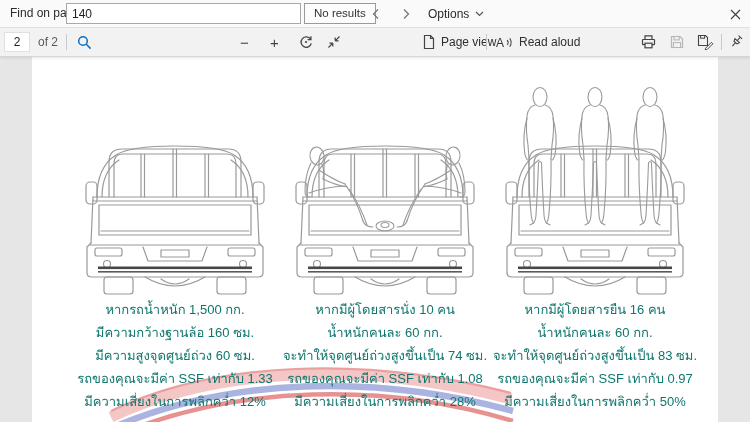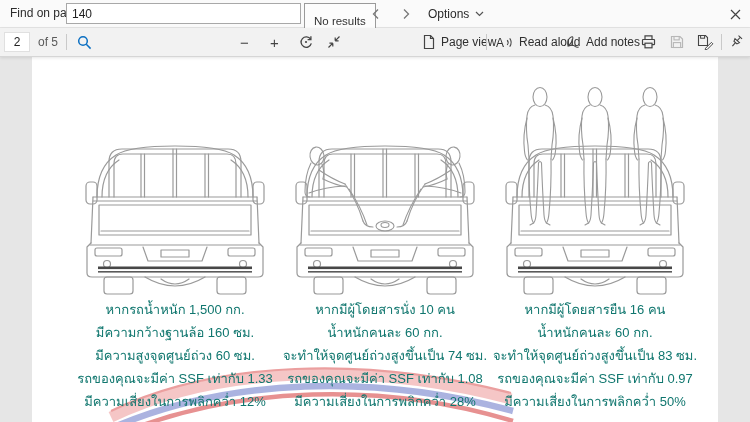--- a/index.html
+++ b/index.html
@@ -6,21 +6,21 @@
   #app{position:relative;width:750px;height:422px;overflow:hidden;
        font-family:"Liberation Sans",sans-serif;color:#333;background:#e6e6e6;}
 
   
   .findbar{position:absolute;left:0;top:0;width:750px;height:27px;background:#fafafa;
            border-bottom:1px solid #e4e4e4;z-index:5;}
   .findbar .lbl{position:absolute;left:10px;top:0;height:27px;line-height:27px;font-size:12px;color:#2b2b2b;}
   .find-input{position:absolute;left:66px;top:3px;width:228px;height:19px;border:1px solid #a8a8a8;
               background:#fff;font-family:inherit;font-size:12px;color:#222;padding:0 0 0 5px;outline:none;}
   .results-chip{position:absolute;left:304px;top:3px;height:19px;line-height:19px;border:1px solid #9a9a9a;
-                background:#fcfcfc;font-size:11.5px;color:#333;padding:8px 9px;}
+                background:#fcfcfc;font-size:11.5px;color:#333;padding:0 9px;}
   .chev-btn{position:absolute;top:4px;width:20px;height:20px;display:flex;align-items:center;justify-content:center;cursor:default;}
   .options-btn{position:absolute;left:428px;top:0;height:27px;display:flex;align-items:center;gap:6px;
                font-size:12px;color:#2b2b2b;cursor:default;}
   .close-btn{position:absolute;left:724px;top:3px;width:22px;height:22px;display:flex;align-items:center;justify-content:center;}
 
   
   .toolbar{position:absolute;left:0;top:28px;width:750px;height:28px;background:#f2f2f2;
            border-bottom:1px solid #d6d6d6;box-shadow:0 1px 3px rgba(0,0,0,.10);z-index:5;}
   .page-input{position:absolute;left:4px;top:4px;width:24px;height:18px;border:1px solid #e0e0e0;background:#fff;
               font-family:inherit;font-size:12px;color:#222;text-align:center;padding:0;outline:none;}
@@ -67,21 +67,21 @@
 
     <span class="close-btn">
       <svg width="11" height="11" viewBox="0 0 11 11">
         <path d="M1,1 L10,10 M10,1 L1,10" stroke="#444" stroke-width="1.2"></path>
       </svg>
     </span>
   </div>
 
   <div class="toolbar">
     <input class="page-input" type="text" value="2" style="">
-    <span class="ofpages">of 5</span>
+    <span class="ofpages">of 2</span>
     <span class="vdiv" style="left:66px"></span>
 
     <span class="tbtn" style="left:76px">
       <svg width="17" height="17" viewBox="0 0 17 17">
         <circle cx="7" cy="7" r="4.3" fill="none" stroke="#0b6fc2" stroke-width="1.5"></circle>
         <line x1="10.3" y1="10.3" x2="14.6" y2="14.6" stroke="#0b6fc2" stroke-width="1.5"></line>
       </svg>
     </span>
 
     <span class="tbtn" style="left:240px">
@@ -117,26 +117,20 @@
 
     <span class="tbtn" style="left:496px">
       <svg width="18" height="15" viewBox="0 0 18 15">
         <text x="0" y="12" font-size="12" font-family="Liberation Sans,sans-serif" fill="#333">A</text>
         <path d="M11.2,5.2 q1.9,2.4 0,4.8" fill="none" stroke="#444" stroke-width="1.1"></path>
         <path d="M13.7,3.4 q3,4 0,8.2" fill="none" stroke="#444" stroke-width="1.1"></path>
       </svg>
       <span>Read aloud</span>
     </span>
 
-    <span class="tbtn" style="left:565px">
-      <svg width="16" height="15" viewBox="0 0 16 15">
-        <path d="M3.2,11.6 q-1.6,-6.4 2,-9 q3.1,-2 2.6,1 q-0.6,3.6 -4.2,7.4 q4.4,-1.8 6.6,0.4 q1.6,1.4 3.4,0.6" fill="none" stroke="#444" stroke-width="1.1"></path>
-      </svg>
-      <span>Add notes</span>
-    </span>
 
     <span class="tbtn" style="left:640px">
       <svg width="17" height="16" viewBox="0 0 17 16">
         <path d="M5,5.5 V1.8 H12 V5.5" fill="none" stroke="#444" stroke-width="1.2"></path>
         <rect x="2.5" y="5.5" width="12" height="5.2" rx="0.6" fill="none" stroke="#444" stroke-width="1.2"></rect>
         <rect x="5" y="9.2" width="7" height="4.6" fill="#f2f2f2" stroke="#444" stroke-width="1.2"></rect>
       </svg>
     </span>
 
     <span class="tbtn" style="left:669px">

